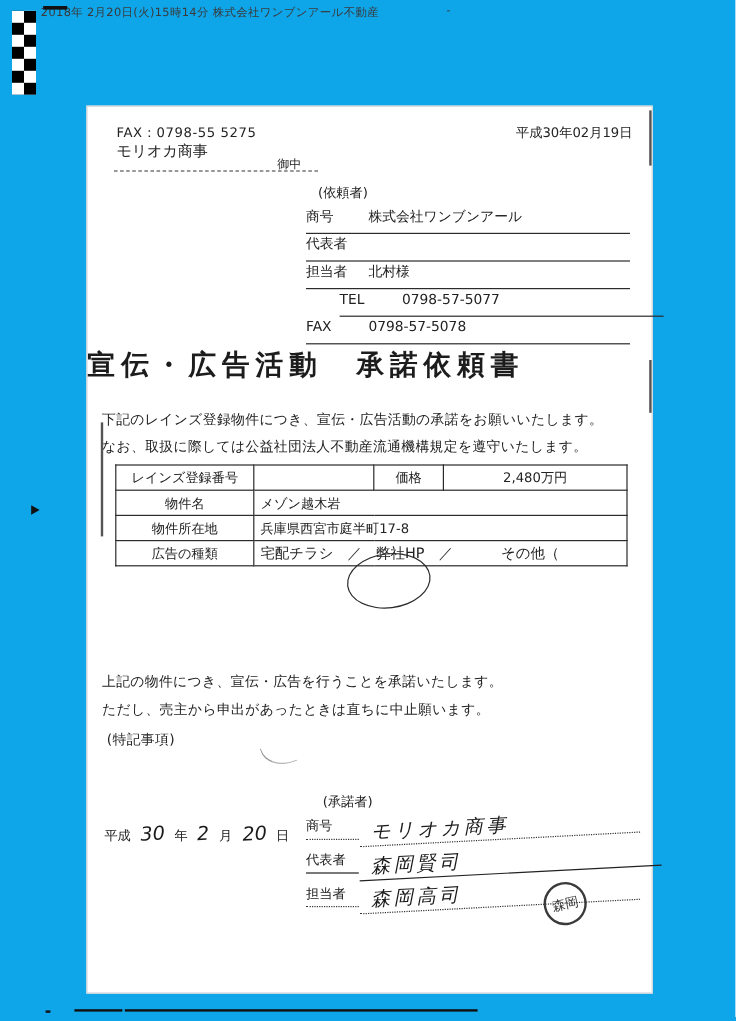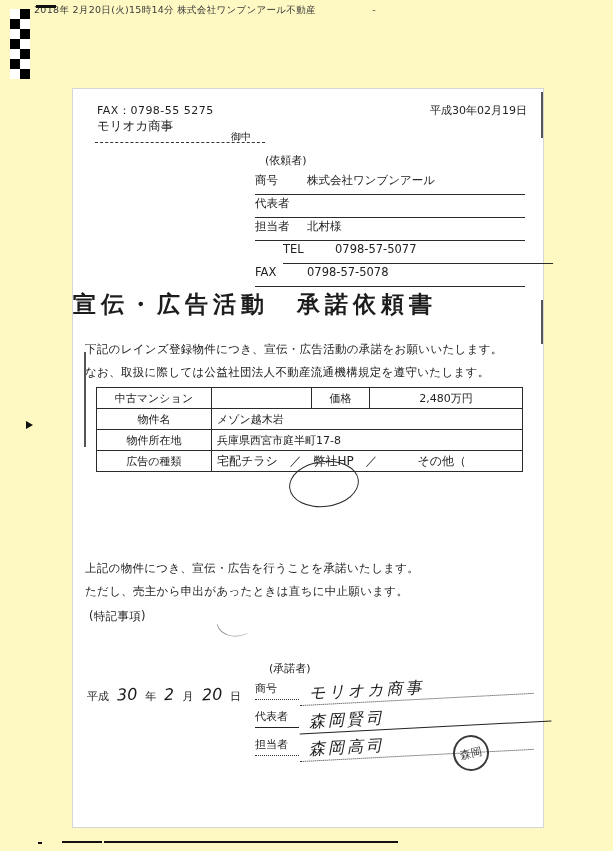--- a/index.html
+++ b/index.html
@@ -1,19 +1,19 @@
 <!DOCTYPE html>
 <html><head>
 <meta charset="utf-8">
 <style>
   * { margin:0; padding:0; box-sizing:border-box; }
   html,body { width:613px; height:851px; background:#ffffff; overflow:hidden;
               font-family:"DejaVu Sans","Liberation Sans",sans-serif; color:#222; }
   .abs { position:absolute; }
-  #canvas { position:relative; width:613px; height:851px; background:#fef9c3; }
+  #canvas { position:relative; width:613px; height:851px; background:#0ea5e9; }
 
   
   .tx-header { top:4px; left:34px; width:560px; font-size:9.5px; color:#3a3a3a;
                letter-spacing:.3px; display:flex; white-space:nowrap; }
   .tx-left  { width:300px; }
   .tx-center{ width:80px; text-align:center; }
   .tx-right { flex:1; text-align:right; }
 
   
   .checker { top:9px; left:10px; width:20px; height:70px;
@@ -137,21 +137,21 @@
 
     <table class="prop">
       <colgroup>
           <col style="width:115px">
           <col style="width:100px">
           <col style="width:58px">
           <col style="width:153px">
         </colgroup>
       <tbody>
           <tr>
-        <td class="lab">中古マンション</td>
+        <td class="lab">レインズ登録番号</td>
         <td></td>
         <td class="lab">価格</td>
         <td style="text-align:center;">2,480万円</td>
       </tr>
       <tr>
         <td class="lab">物件名</td>
         <td colspan="3">メゾン越木岩</td>
       </tr>
       <tr>
         <td class="lab">物件所在地</td>

